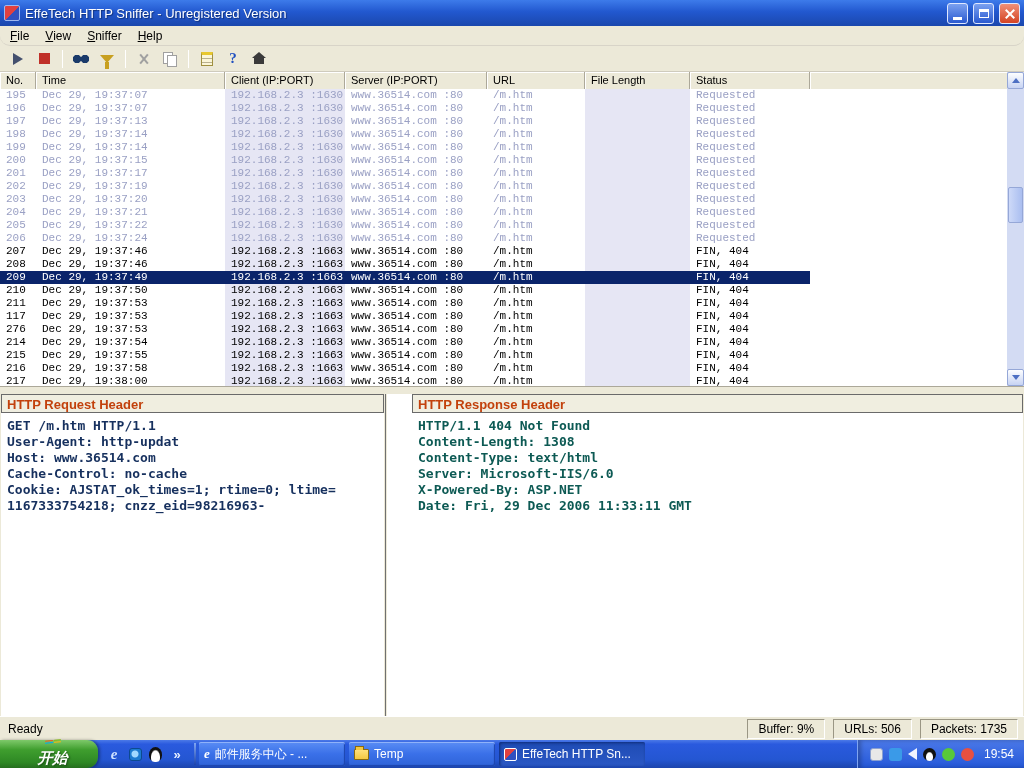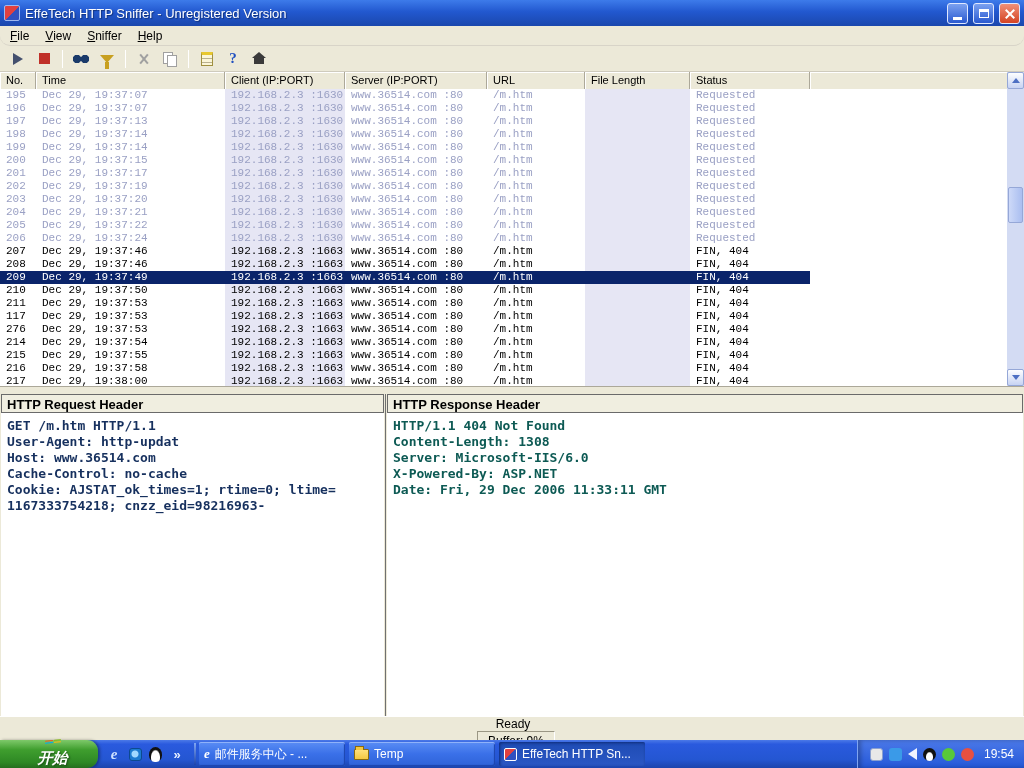--- a/index.html
+++ b/index.html
@@ -76,31 +76,31 @@
   .sbtn.up { top:0; } .sbtn.down { bottom:0; }
   .arr-up { width:0; height:0; border-left:4px solid transparent; border-right:4px solid transparent; border-bottom:5px solid #4d6fc3; }
   .arr-down { width:0; height:0; border-left:4px solid transparent; border-right:4px solid transparent; border-top:5px solid #4d6fc3; }
   .sthumb { position:absolute; left:1px; top:115px; width:15px; height:36px; border:1px solid #95a7d7; border-radius:2px;
     background:linear-gradient(90deg,#cdd9f8,#aabef0); }
 
   
   .hsplit { position:absolute; top:386px; left:0; width:1024px; height:8px; background:#ece9d8; border-top:1px solid #aca899; }
   .panel { position:absolute; top:394px; height:322px; background:#fff; }
   .panel-left { left:1px; width:383px; }
-  .panel-right { left:387px; width:636px; }
+  .panel-right { left:387px; width:636px;padding-left:25px; }
   .vdivider { position:absolute; top:394px; left:385px; width:1px; height:322px; background:#707070; }
-  .panel-title { height:19px; border:1px solid #6a6a6a; background:#f0eee0; font-weight:bold; font-size:13px; padding:2px 5px; color:#000000; }
+  .panel-title { height:19px; border:1px solid #6a6a6a; background:#f0eee0; font-weight:bold; font-size:13px; padding:2px 5px; color:#c2410c; }
   .panel-content { padding:5px 6px; font-family:"DejaVu Sans Mono","Liberation Mono",monospace;
     font-size:13px; font-weight:bold; line-height:16px; white-space:pre-wrap; }
   .panel-left .panel-content { color:#16305e; }
   .panel-right .panel-content { color:#0d5a54; }
 
   
   .statusbar { position:absolute; top:716px; left:0; width:1024px; height:24px; background:#ece9d8;
-    border-top:1px solid #fff; display:flex; align-items:center; font-size:12px; padding:0 6px;flex-direction:column; }
+    border-top:1px solid #fff; display:flex; align-items:center; font-size:12px; padding:0 6px; }
   .sb-ready { flex:1; padding-left:2px; }
   .sb-field { border:1px solid; border-color:#9a9684 #fff #fff #9a9684; padding:2px 10px; margin-left:8px; white-space:nowrap; }
 
   
   .taskbar { position:absolute; top:740px; left:0; width:1024px; height:28px; color:#fff;
     background:linear-gradient(180deg,#4b79e8 0%,#2a5ade 15%,#2456d2 70%,#1c44ac 100%);
     display:flex; align-items:stretch; }
   .start-btn { width:98px; display:flex; align-items:center; gap:6px; padding-left:7px;
     background:linear-gradient(180deg,#7ec96a 0%,#3f9e2e 35%,#2e8824 80%,#256f1e 100%);
     border-radius:0 11px 11px 0; font-weight:bold; font-style:italic; font-size:15px;
@@ -433,21 +433,21 @@
 
   <div class="hsplit"></div>
 
   <div class="panel panel-left">
     <div class="panel-title">HTTP Request Header</div>
     <div class="panel-content"><div>GET /m.htm HTTP/1.1</div><div>User-Agent: http-updat</div><div>Host: www.36514.com</div><div>Cache-Control: no-cache</div><div>Cookie: AJSTAT_ok_times=1; rtime=0; ltime=</div><div>1167333754218; cnzz_eid=98216963-</div></div>
   </div>
   <div class="vdivider"></div>
   <div class="panel panel-right">
     <div class="panel-title">HTTP Response Header</div>
-    <div class="panel-content"><div>HTTP/1.1 404 Not Found</div><div>Content-Length: 1308</div><div>Server: Microsoft-IIS/6.0</div><div>X-Powered-By: ASP.NET</div><div>Date: Fri, 29 Dec 2006 11:33:11 GMT</div></div>
+    <div class="panel-content"><div>HTTP/1.1 404 Not Found</div><div>Content-Length: 1308</div><div>Content-Type: text/html</div><div>Server: Microsoft-IIS/6.0</div><div>X-Powered-By: ASP.NET</div><div>Date: Fri, 29 Dec 2006 11:33:11 GMT</div></div>
   </div>
 
   <div class="statusbar">
     <span class="sb-ready">Ready</span>
     <span class="sb-field">Buffer: 9%</span>
     <span class="sb-field">URLs: 506</span>
     <span class="sb-field">Packets: 1735</span>
   </div>
 
   <div class="taskbar">

